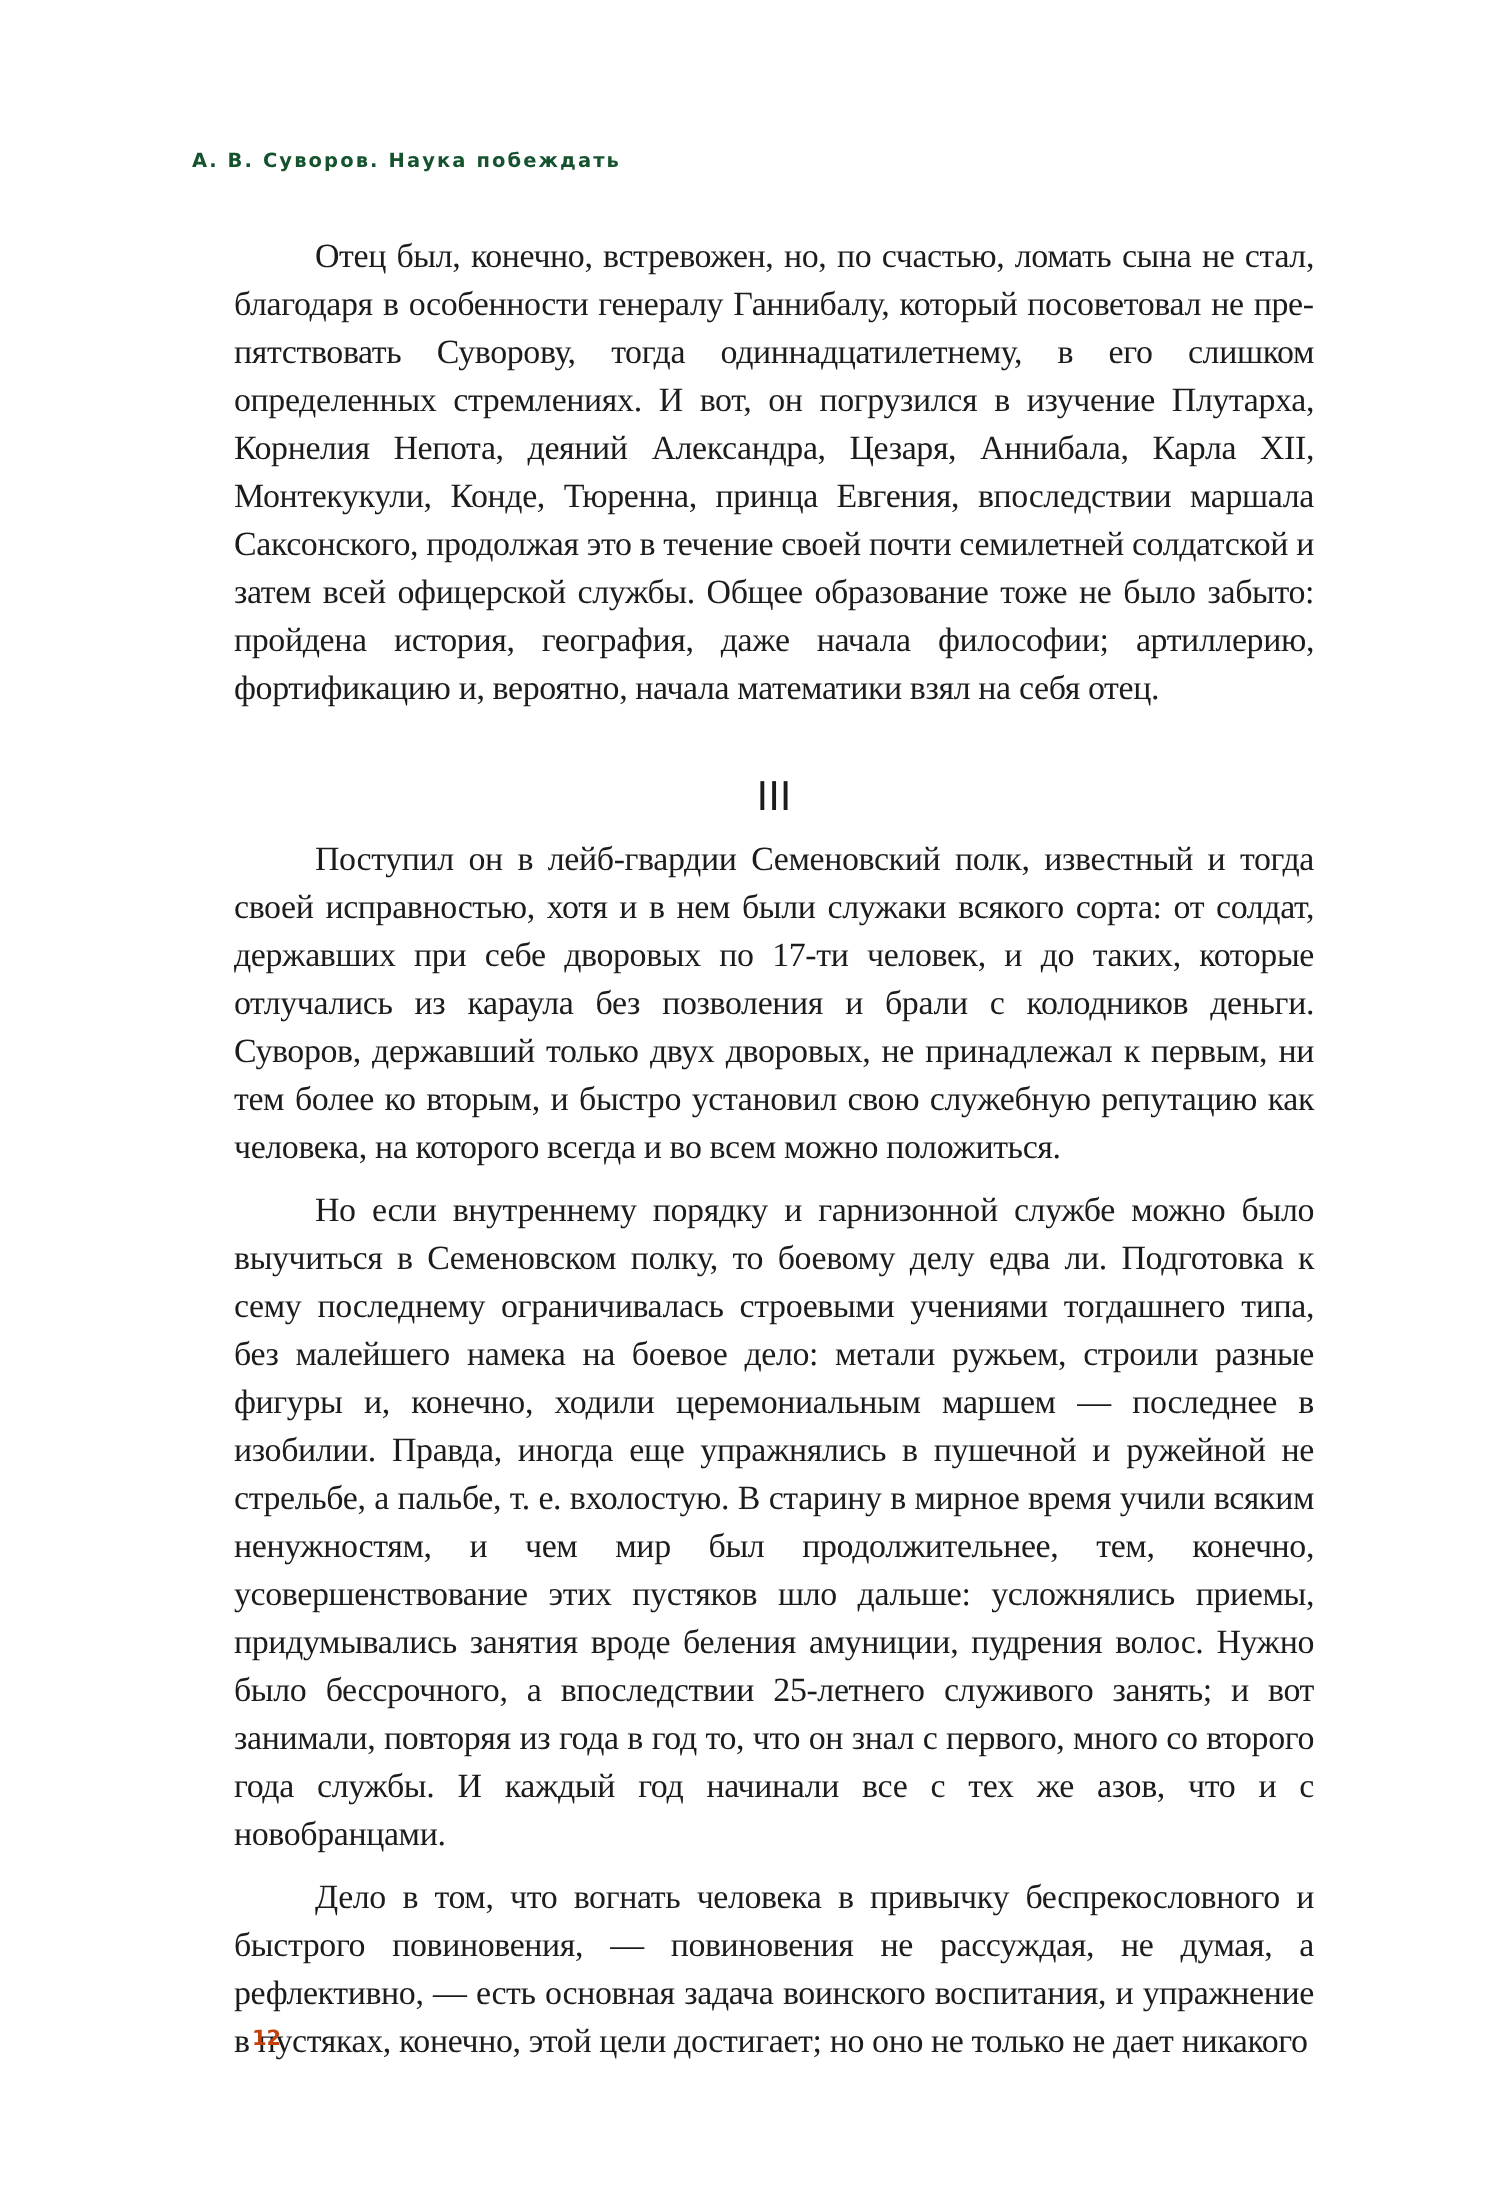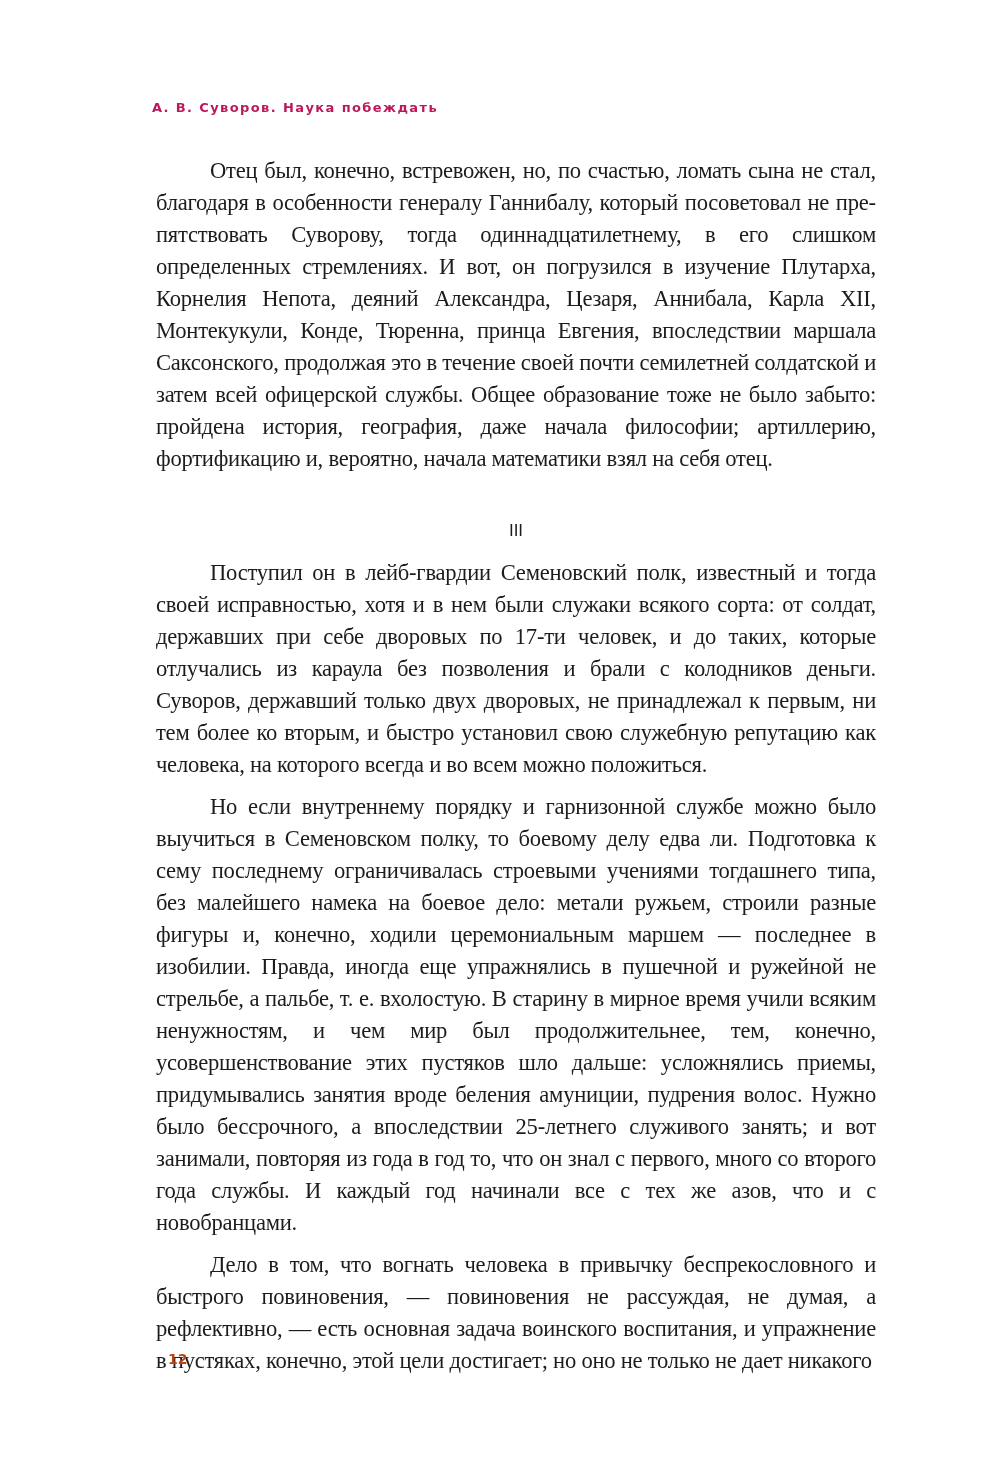--- a/index.html
+++ b/index.html
@@ -9,27 +9,27 @@
     }
     body {
       width: 1000px;
       height: 1467px;
       position: relative;
       overflow: hidden;
       color: #1a1a1a;
     }
     .running-head {
       position: absolute;
-      left: 152px;
+      left: 128px;
       top: 100px;
       font-family: "DejaVu Sans", sans-serif;
       font-weight: bold;
       font-size: 13px;
       letter-spacing: 1.4px;
-      color: #be185d;
+      color: #14532d;
       text-align: center;
     }
     .text-block {
       position: absolute;
       left: 146px;
       top: 145px;
       width: 740px;
       font-family: "Liberation Serif", serif;
       font-size: 22.6px;
       line-height: 32px;
@@ -39,21 +39,21 @@
       margin: 10px;
       text-indent: 54px;
       text-align: justify;
       text-align-last: left;
       hyphens: manual;
       letter-spacing: -0.25px;
     }
     .section-heading {
       text-align: center;
       font-family: "Liberation Sans", sans-serif;
-      font-size: 17px;
+      font-size: 28px;
       font-weight: normal;
       margin: 40px 0 6px 0;
       line-height: 32px;
       color: #1c1c1c;
     }
     .folio {
       position: absolute;
       left: 168px;
       top: 1351px;
       font-family: "DejaVu Sans", sans-serif;

